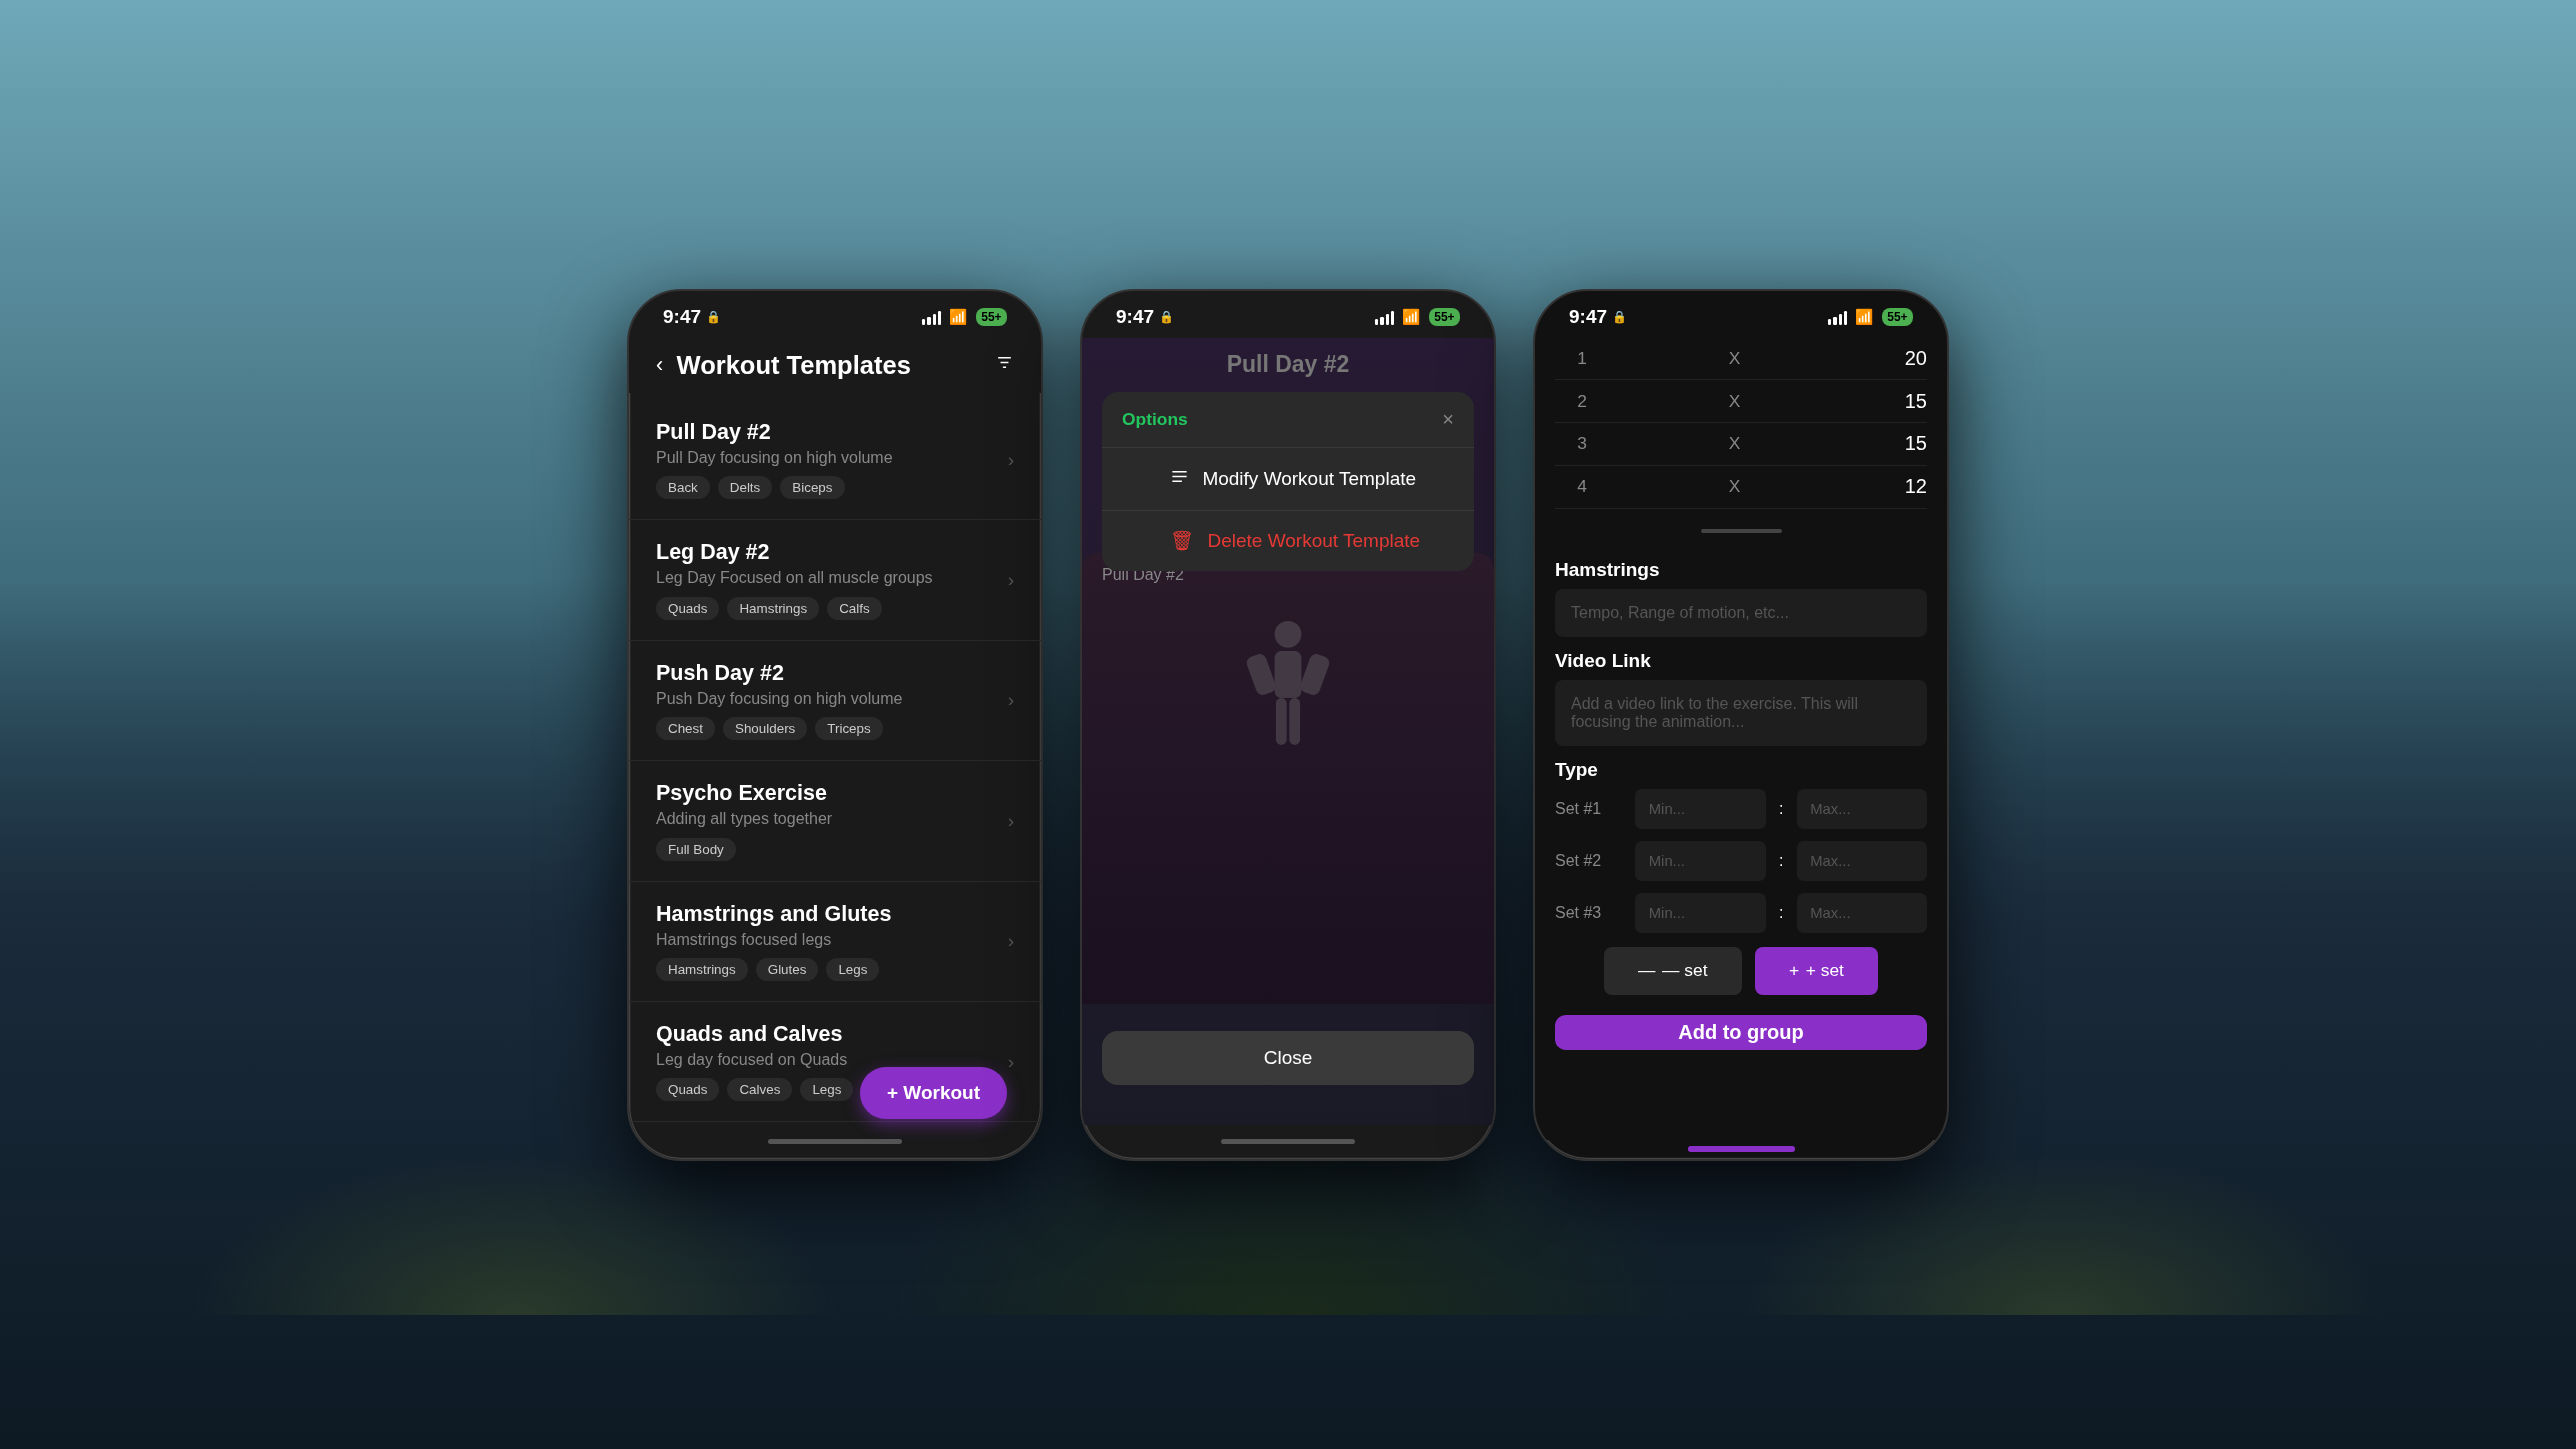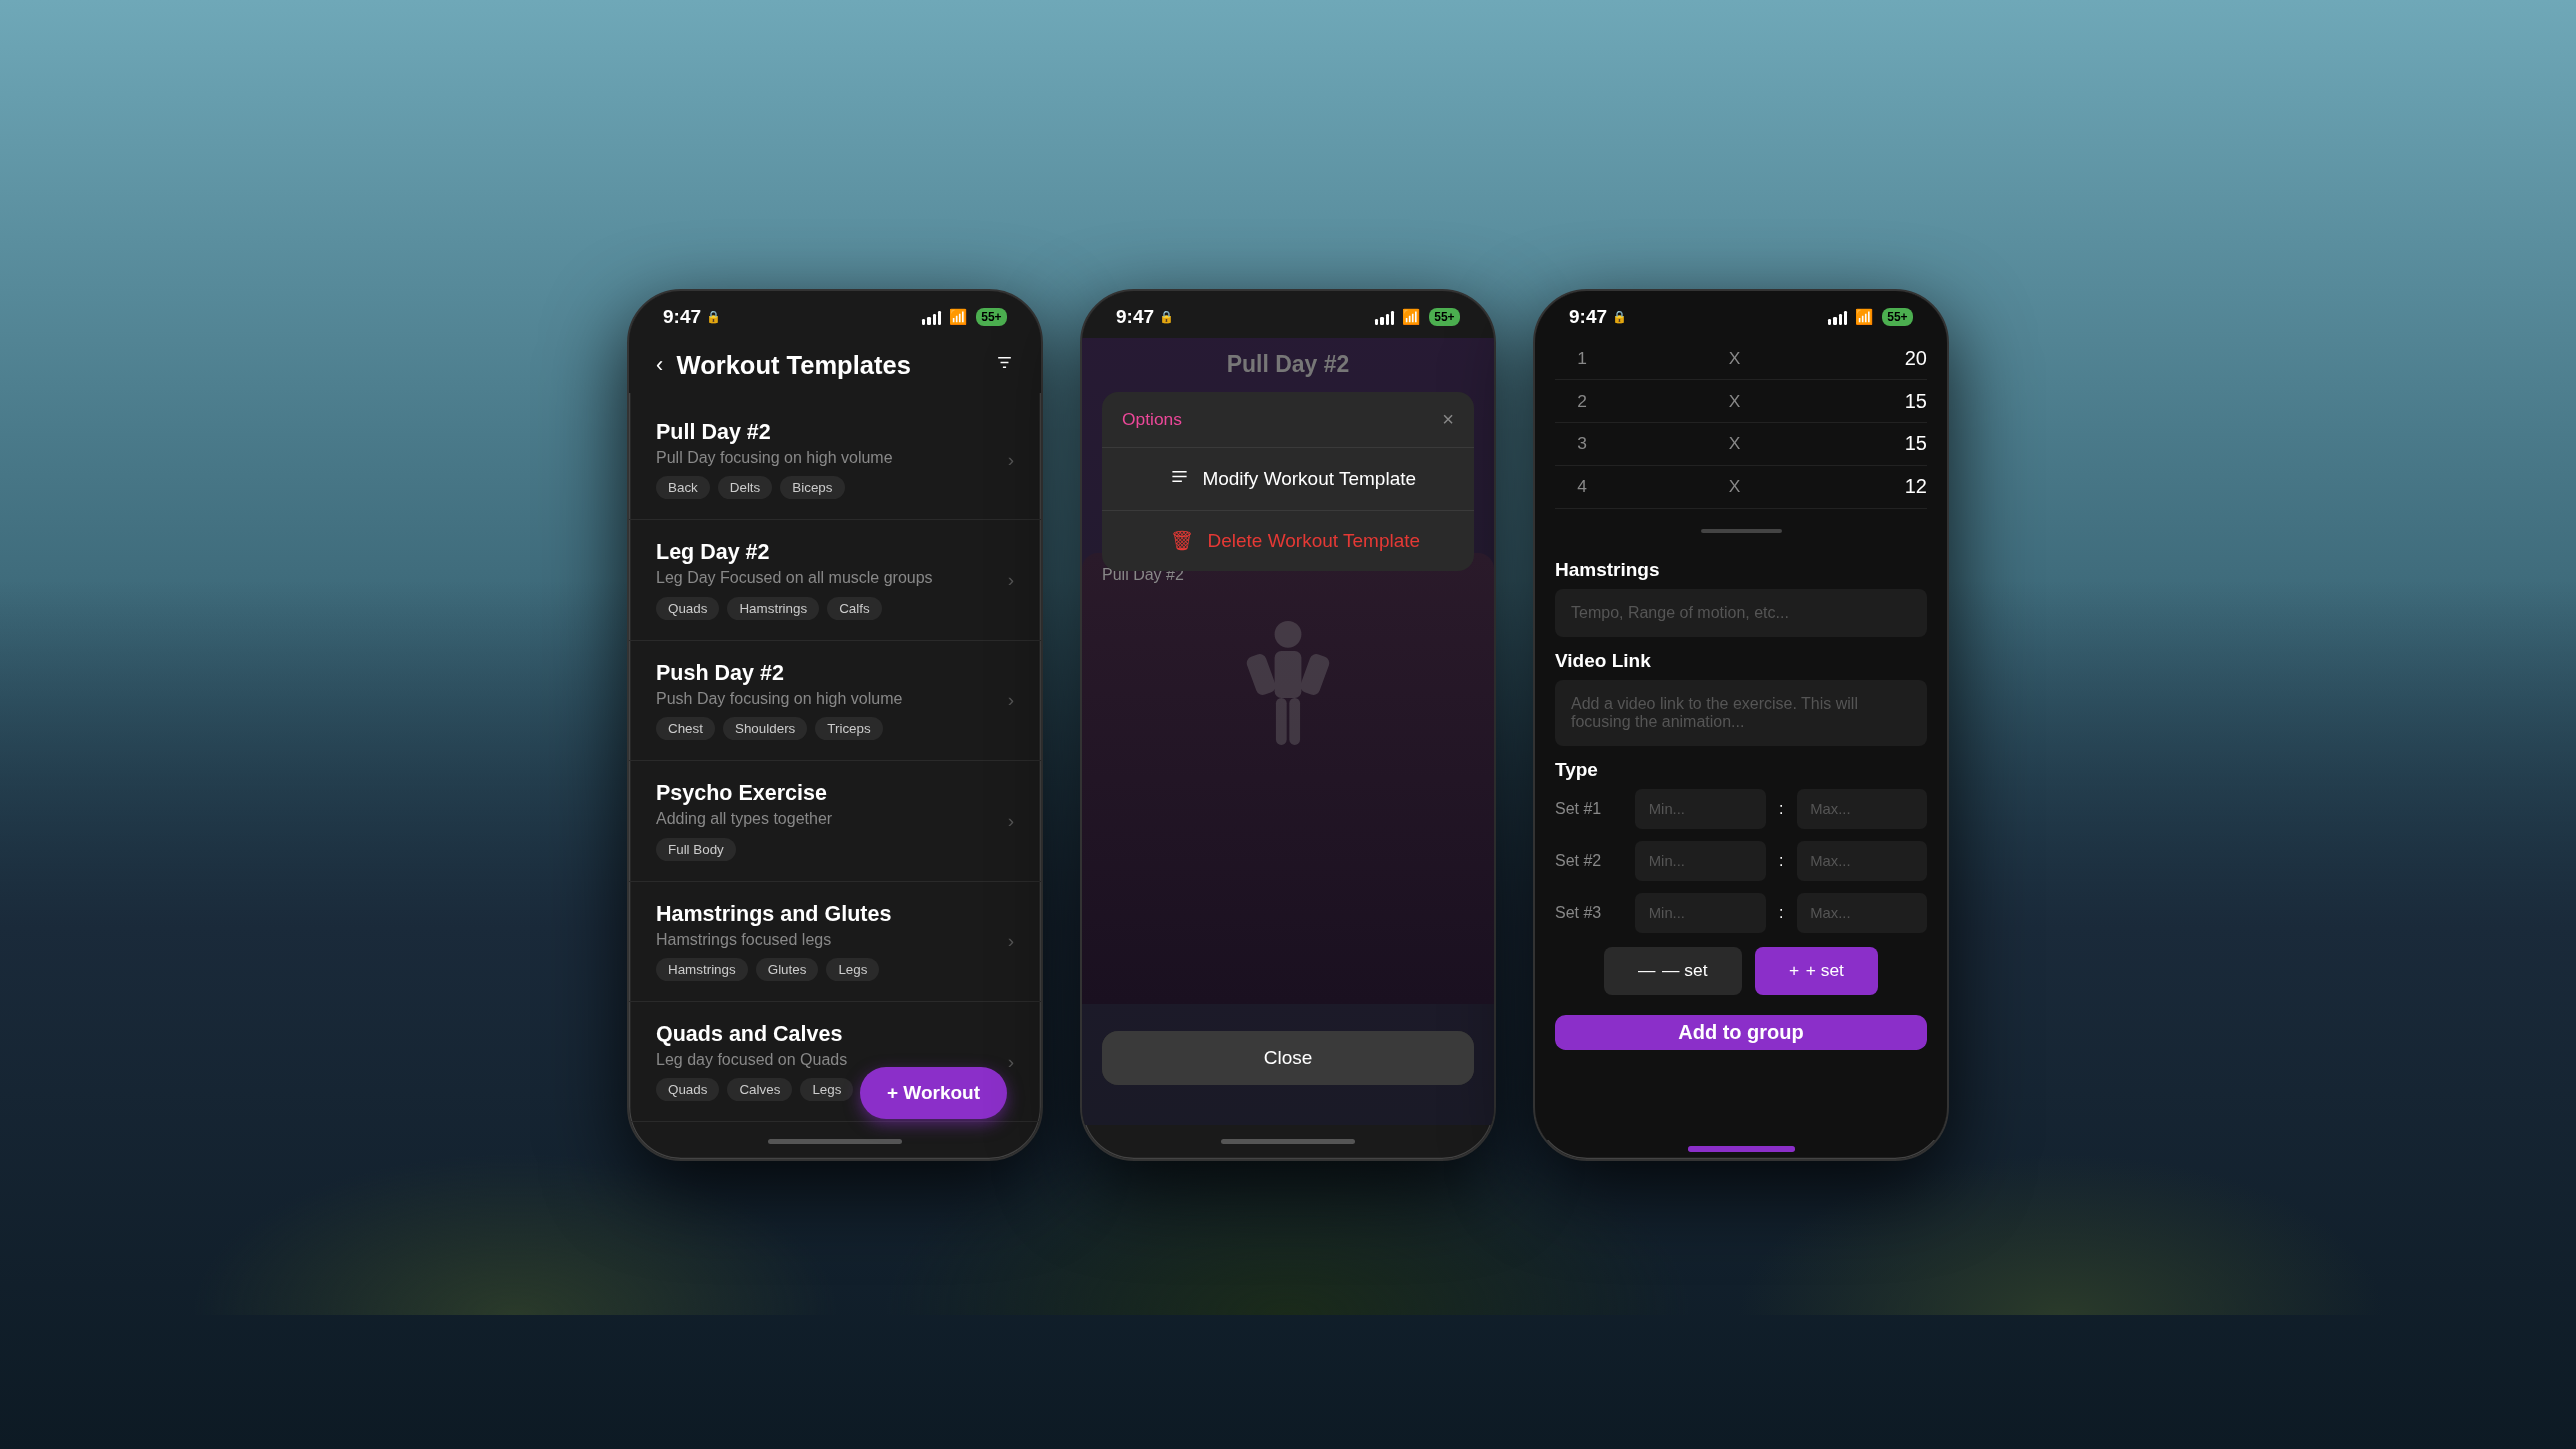--- a/index.html
+++ b/index.html
@@ -245,22 +245,23 @@
       z-index: 10;
     }
     .options-header {
       padding: 16px 20px;
       border-bottom: 0.7px solid #3a3a3a;
       display: flex;
       justify-content: space-between;
       align-items: center;
     }
     .options-title {
-      color: #ec4899;
+      color: #22c55e;
       font-size: 17.4px;
+      font-weight: bold;
     }
     .options-close {
       color: #888;
       font-size: 20px;
       cursor: pointer;
     }
     .options-item {
       padding: 19px 20px;
       display: flex;
       align-items: center;

